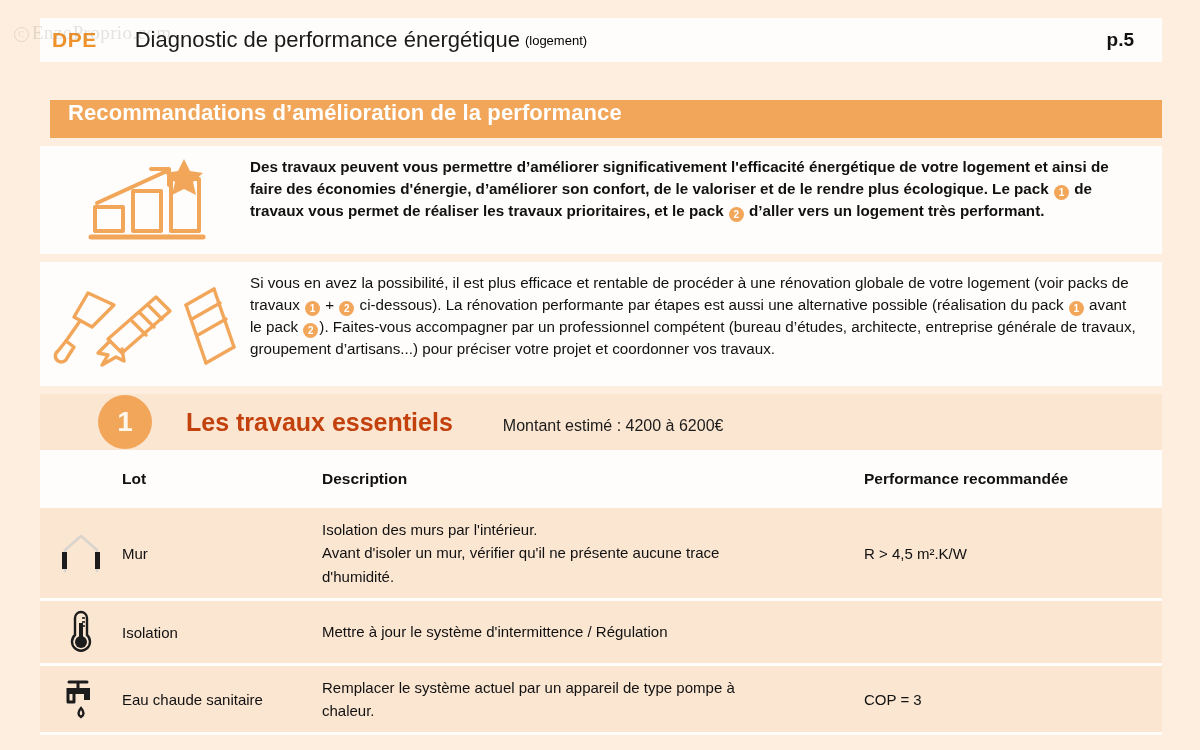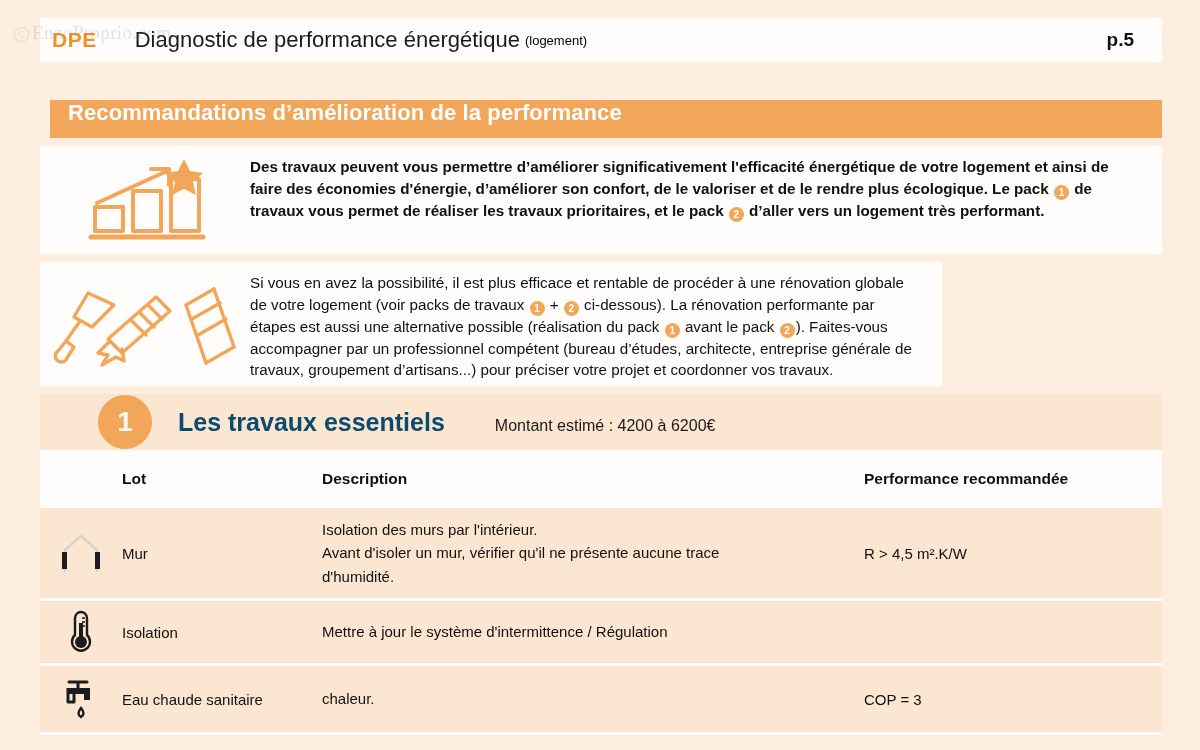--- a/index.html
+++ b/index.html
@@ -81,21 +81,21 @@
   }
   #intro-bold {
     left: 40px;
     top: 146px;
     width: 1122px;
     height: 108px;
   }
   #intro-normal {
     left: 40px;
     top: 262px;
-    width: 902px;
+    width: 1122px;
     height: 124px;
   }
   .intro-icon {
     flex: 0 0 210px;
     display: flex;
     align-items: center;
     justify-content: center;
     height: 100%;
   }
   .intro-text {
@@ -143,24 +143,24 @@
     color: #fff6ec;
     font-size: 28px;
     font-weight: bold;
     display: flex;
     align-items: center;
     justify-content: center;
     margin-left: 58px;
     flex: 0 0 auto;
   }
   .pack-title {
-    margin-left: 26px;
+    margin-left: 34px;
     font-size: 25px;
     font-weight: bold;
-    color: #0c4a6e;
+    color: #c2410c;
     text-align: right;
   }
   .pack-amount {
     margin-left: 50px;
     font-size: 16px;
     color: #1b1b1b;
     padding-top: 8px;
   }
 
   
@@ -340,18 +340,19 @@
       <svg width="42" height="46" viewBox="0 0 42 46">
         <line x1="9" y1="6" x2="27" y2="6" stroke="#1c1c1c" stroke-width="3" stroke-linecap="round"></line>
         <line x1="18" y1="6" x2="18" y2="12" stroke="#1c1c1c" stroke-width="3"></line>
         <path d="M8 12 L30 12 L30 24 L24 24 L24 18 L8 18 Z" fill="#1c1c1c"></path>
         <path d="M8 12 L8 26 L14 26 L14 18" fill="none" stroke="#1c1c1c" stroke-width="3" stroke-linejoin="round"></path>
         <path d="M21 32 q5 6 0 9 q-5 -3 0 -9 Z" fill="none" stroke="#1c1c1c" stroke-width="2.4"></path>
       </svg>
     </div>
     <div class="col-lot">Eau chaude sanitaire</div>
     <div class="col-desc">
+      <div>Remplacer le système actuel par un appareil de type pompe à</div>
       <div>chaleur.</div>
     </div>
     <div class="col-perf">COP = 3</div>
   </div>
 
 </div>
 
 </body></html>

